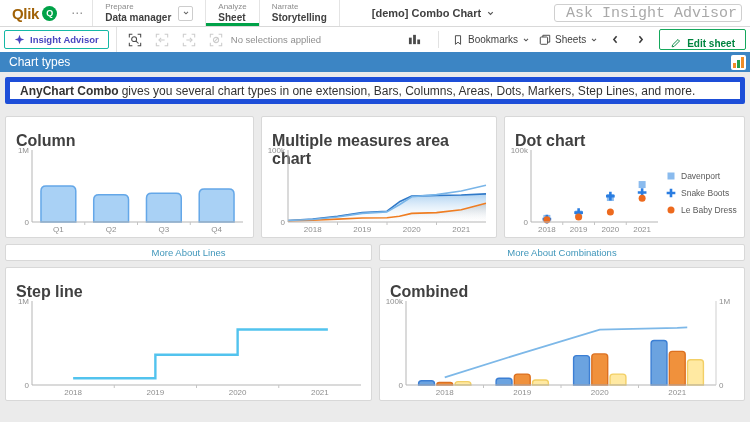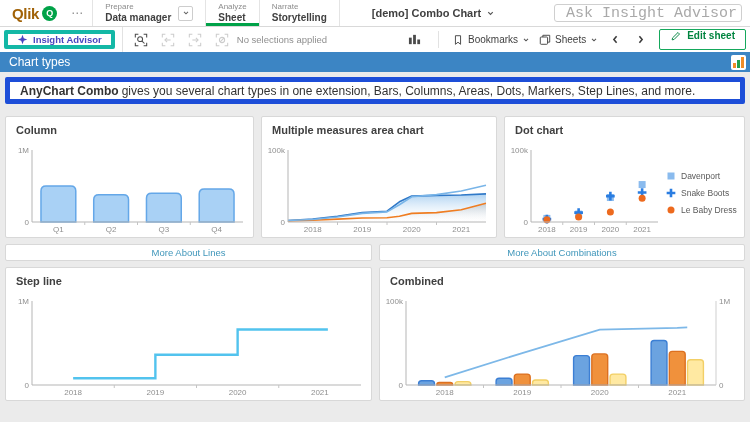--- a/index.html
+++ b/index.html
@@ -21,47 +21,47 @@
   .nav-item.active::after{content:"";position:absolute;left:0;right:0;bottom:0;height:3px;background:var(--green)}
   .dd-box{width:15px;height:15px;border:1px solid #cdcdcd;border-radius:2px;display:flex;align-items:center;justify-content:center;background:#fff}
   .app-title{display:flex;align-items:center;gap:5px;font-size:11px;font-weight:600;color:#404040;margin-left:32px}
   .spacer{flex:1}
   .search-box{width:188px;height:18px;border:1px solid #cfcfcf;border-radius:3px;display:flex;align-items:center;gap:5px;padding:0 6px;margin:0 8px 0 0;align-self:center;background:#fff}
   .search-box input{border:none;outline:none;flex:1;font-size:15px;color:#555;font-family:Liberation Mono, monospace;background:transparent}
   .search-box input::placeholder{color:#a9a9a9}
 
   
   .toolbar{height:25px;background:#fff;display:flex;align-items:center}
-  .ia-btn{margin-left:4px;height:19px;display:flex;align-items:center;gap:5px;padding:0 9px;border:4px solid #14b8a6;border-radius:2px;background:#fff;color:var(--purple);font-size:9.5px;font-weight:600;cursor:pointer}
+  .ia-btn{margin-left:4px;height:19px;display:flex;align-items:center;gap:5px;padding:0 9px;border:1px solid #14b8a6;border-radius:2px;background:#fff;color:var(--purple);font-size:9.5px;font-weight:600;cursor:pointer}
   .tb-sep{width:1px;height:25px;background:#e2e2e2;margin:0 4px 0 7px}
   .tb-sep.short{height:17px}
   .tb-icons{display:flex;align-items:center;gap:11px;margin-left:6px}
   .icon-slot{width:16px;height:16px;display:flex;align-items:center;justify-content:center}
   .no-sel{font-size:9.5px;color:#8f8f8f;margin-left:7px}
   .tb-right{margin-left:auto;display:flex;align-items:center;gap:9px}
   .tb-item{display:flex;align-items:center;gap:4px;font-size:10px;color:#3f3f3f;cursor:pointer}
-  .edit-btn{display:flex;align-items:flex-start;gap:5px;height:21px;padding:0 10px;border:1px solid #15a85c;border-radius:2px;background:#fff;color:var(--editgreen);font-size:10px;font-weight:600;margin:0 4px 0 2px;cursor:pointer}
+  .edit-btn{display:flex;align-items:flex-end;gap:5px;height:21px;padding:0 10px;border:1px solid #15a85c;border-radius:2px;background:#fff;color:var(--editgreen);font-size:10px;font-weight:600;margin:0 4px 0 2px;cursor:pointer}
 
   
   .sheet-titlebar{height:20px;background:var(--bluebar);display:flex;align-items:center;padding:0 4px 0 9px}
   .sheet-title{color:#fff;font-size:12px;flex:1}
   .sheet-icon{width:15px;height:15px;background:#fff;border-radius:2px;display:flex;align-items:flex-end;justify-content:center;gap:1px;padding:2px}
   .sheet-icon span{width:3px;display:block}
 
   
   .content{padding:5px 5px 0}
   .desc-box{height:27px;background:#fff;border:5px solid #1d4ed8;border-radius:2px;display:flex;align-items:center;padding:0 10px;margin-bottom:6px;font-size:12px;color:#333}
   .desc-bold{font-weight:bold;margin-right:3px}
   .row-links1,.row-charts1{display:grid;grid-template-columns:249px 236px 241px;gap:7px;margin-bottom:6px}
   .row-links2,.row-charts2{display:grid;grid-template-columns:367px 366px;gap:7px;margin-bottom:6px}
   .link-btn{height:17px;background:#fff;border:1px solid #d8d8d8;border-radius:2px;font-size:9.5px;color:var(--link);display:flex;align-items:center;justify-content:center;cursor:pointer}
   .panel{background:#fff;border:1px solid #d8d8d8;border-radius:2px;position:relative;overflow:hidden}
   .row-charts1 .panel{height:122px}
   .row-charts2 .panel{height:134px}
-  .panel-title{font-size:11px;font-weight:bold;color:#404040;padding:7px 10px 0}
+  .panel-title{font-size:16px;font-weight:bold;color:#404040;padding:15px 10px 0}
   .chart-host{position:absolute;left:2px;right:2px;top:26px;bottom:2px}
   .chart-host.with-legend{right:78px}
   .dot-legend{position:absolute;right:2px;top:54px;width:76px;display:flex;flex-direction:column;gap:7px}
   .legend-item{display:flex;align-items:center;gap:5px;font-size:8.5px;color:#595959;cursor:pointer;line-height:10px}
   svg text{font-family:"Liberation Sans",sans-serif}
 </style>
 </head>
 <body>
 
 <div class="topbar">

